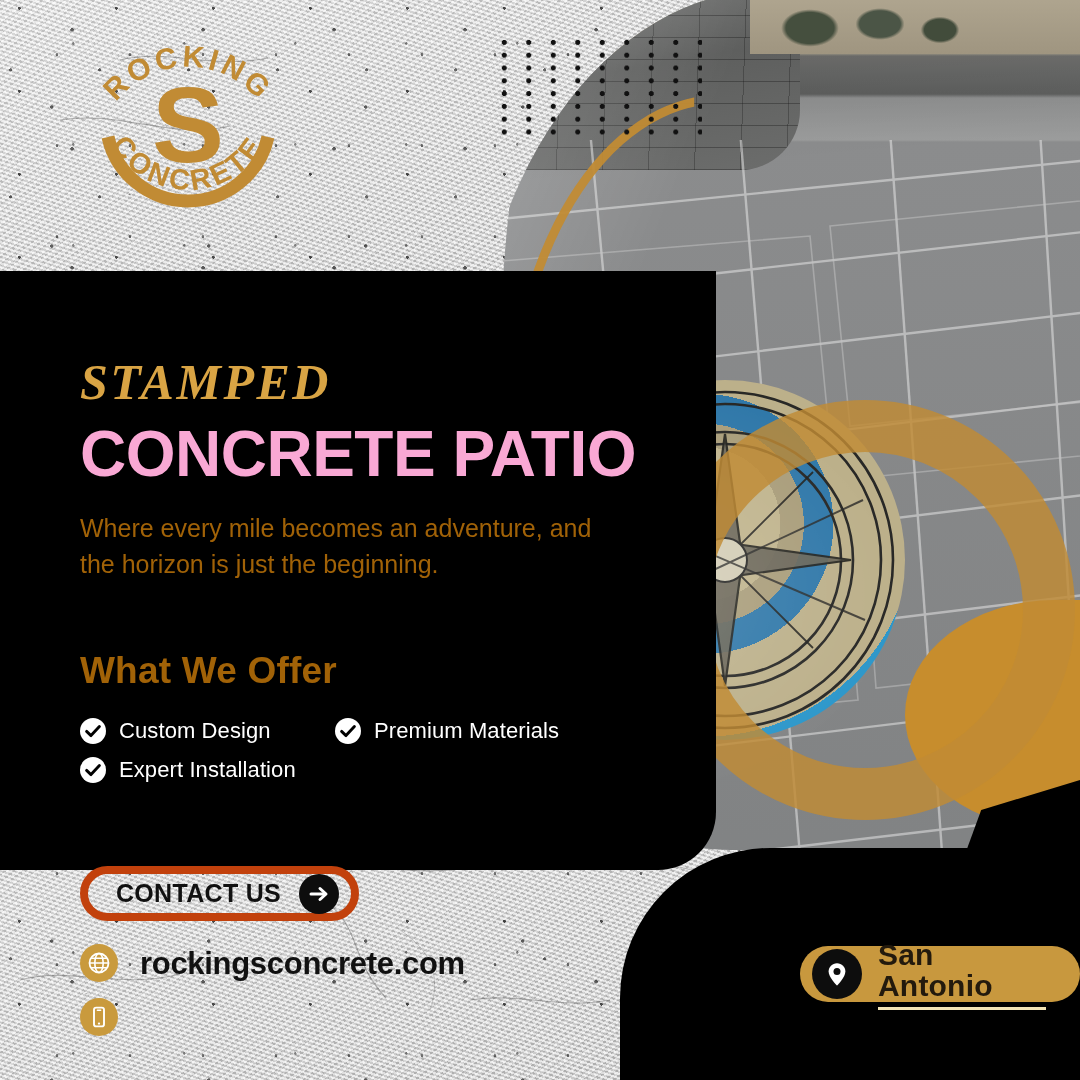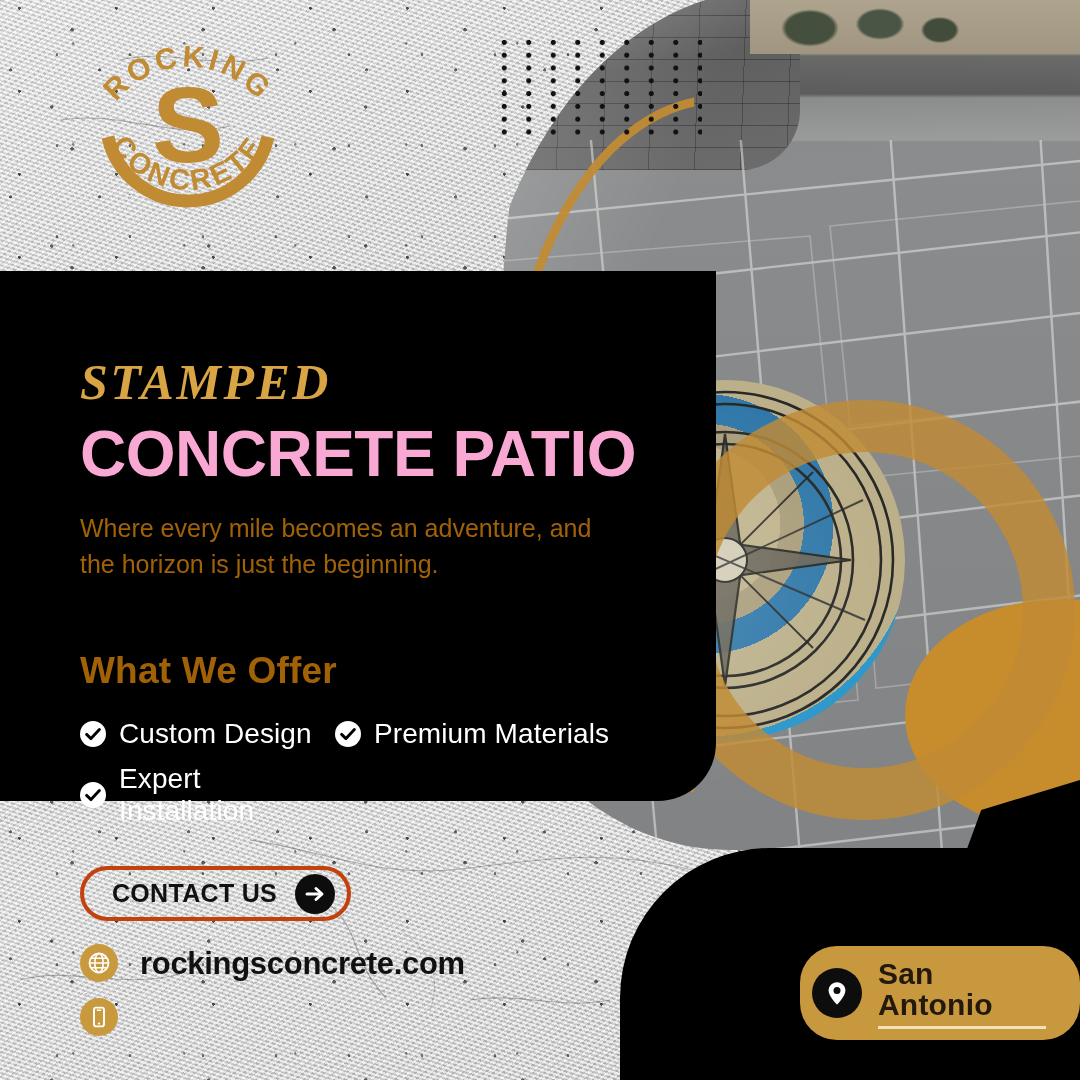--- a/index.html
+++ b/index.html
@@ -175,21 +175,21 @@
   .logo {
     position: absolute;
     left: 78px; top: 20px;
     width: 220px; height: 205px;
   }
 
   
   .panel {
     position: absolute;
     left: 0; top: 271px;
-    width: 716px; height: 530px;
+    width: 716px; height: 599px;
     background: #000;
     border-radius: 0 0 58px 0;
   }
   .panel-inner {
     position: absolute;
     left: 80px; top: 86px;
     width: 600px;
   }
   .eyebrow {
     font-family: "Liberation Serif", serif;
@@ -232,21 +232,21 @@
     row-gap: 13px;
     column-gap: 0;
   }
   .offer-item {
     display: flex;
     align-items: center;
     gap: 13px;
   }
   .check-icon { flex: 0 0 auto; display: block; }
   .offer-label {
-    font-size: 28px;
+    font-size: 22px;
     color: #ffffff;
     font-weight: 400;
     letter-spacing: .1px;
   }
 
   
   .br-shape {
     position: absolute;
     right: 0; bottom: 0;
     width: 460px; height: 232px;
@@ -264,21 +264,21 @@
 
   
   .contact-btn {
     position: absolute;
     left: 80px; top: 866px;
     height: 55px;
     display: flex;
     align-items: center;
     gap: 18px;
     padding: 0 12px 0 28px;
-    border: 4px solid #c2410c;
+    border: 8px solid #c2410c;
     border-radius: 30px;
     box-sizing: border-box;
     cursor: pointer;
   }
   .contact-btn-label {
     font-weight: 700;
     font-size: 25px;
     letter-spacing: .3px;
     color: #111;
   }
@@ -309,21 +309,21 @@
     font-size: 31px;
     letter-spacing: -0.3px;
     color: #111;
   }
   .contact-text.phone { letter-spacing: 1px; }
 
   
   .loc-pill {
     position: absolute;
     left: 800px; top: 946px;
-    height: 94px;
+    height: 56px;
     display: flex;
     align-items: center;
     gap: 16px;
     padding: 0 34px 0 12px;
     background: #c8983e;
     border-radius: 37px;
     box-sizing: border-box;
   }
   .loc-badge {
     width: 50px; height: 50px;

